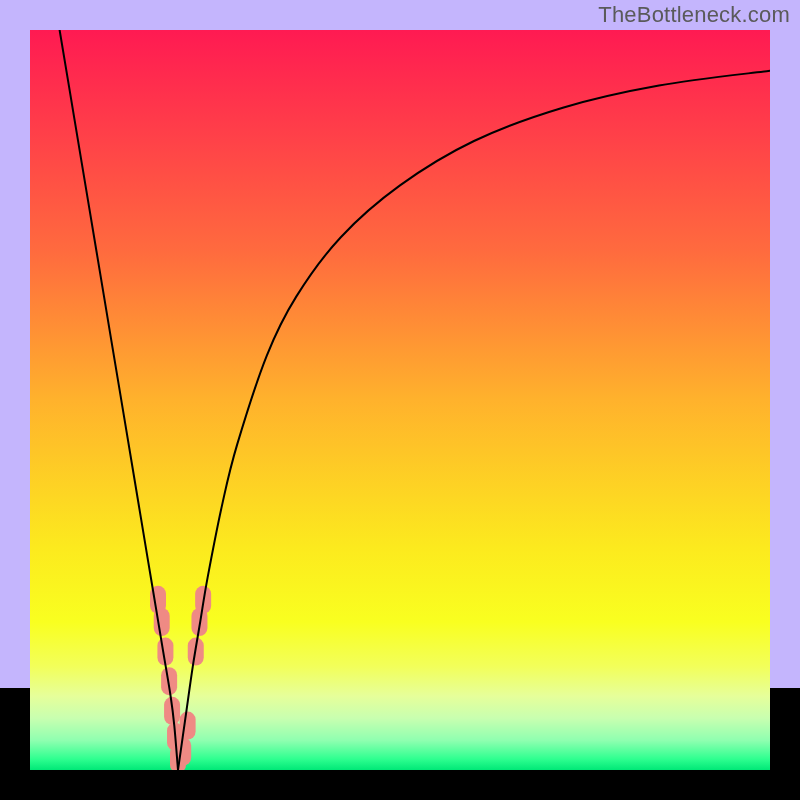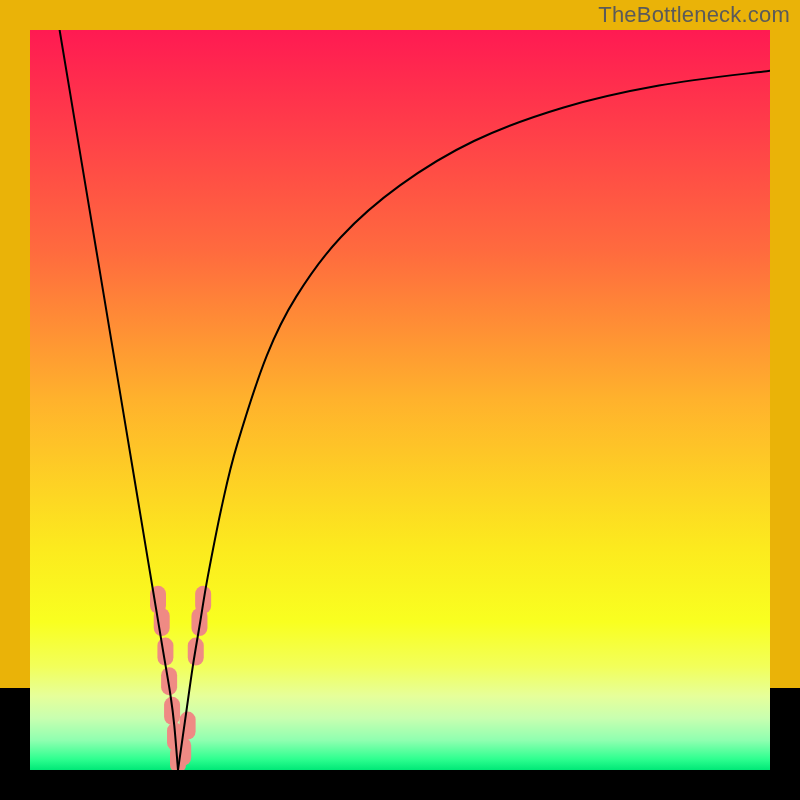--- a/index.html
+++ b/index.html
@@ -8,21 +8,21 @@
     width: 800px;
     height: 800px;
     overflow: hidden;
     background: #000;
     font-family: Arial, Helvetica, sans-serif;
   }
   .outer {
     position: relative;
     width: 800px;
     height: 688px;
-    background: #eab308;
+    background: #c4b5fd;
   }
   .watermark {
     position: absolute;
     top: 2px;
     right: 10px;
     color: #5a5a5a;
     font-size: 22px;
     font-weight: 400;
     letter-spacing: 0.2px;
     z-index: 50;

